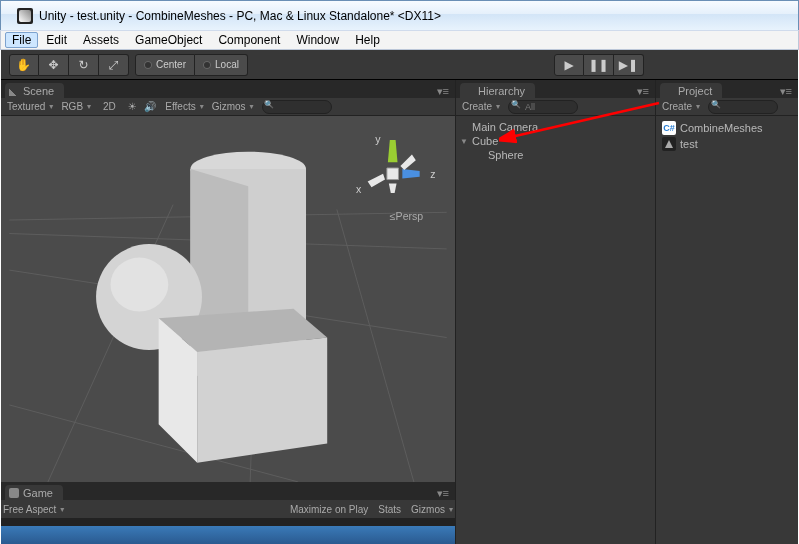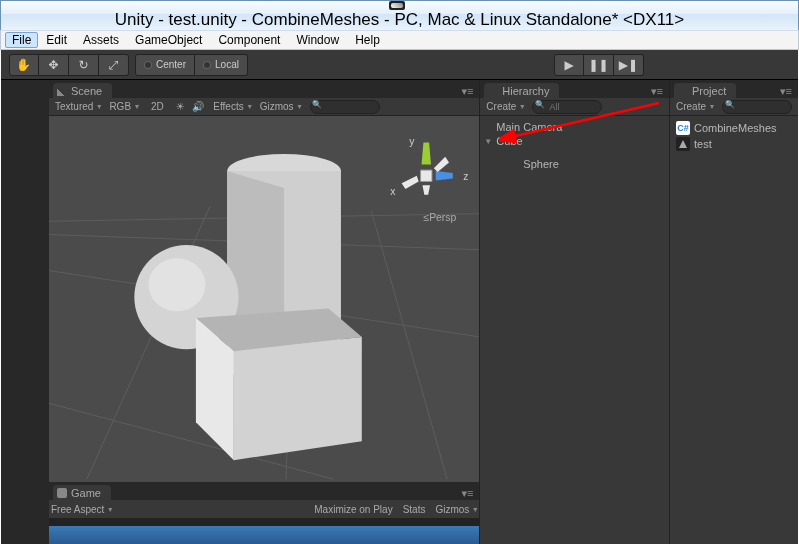--- a/index.html
+++ b/index.html
@@ -1,19 +1,19 @@
 <!DOCTYPE html>
 <html><head>
 <meta charset="utf-8">
 <style>
 * { margin: 0; padding: 0; box-sizing: border-box; font-family: Arial, sans-serif; user-select: none; }
 body { width: 799px; height: 544px; background: #fff; overflow: hidden; }
 
 
-.titlebar { height: 30px; background: linear-gradient(#f7fbff,#e5f0fb 45%,#d3e5f7 46%,#e8f3fd); border: 1px solid #6a8fb5; border-bottom: none; display: flex; align-items: center; padding: 0 16px; font-size: 17px; color: #000; flex-direction: column; }
+.titlebar { height: 30px; background: linear-gradient(#f7fbff,#e5f0fb 45%,#d3e5f7 46%,#e8f3fd); border: 1px solid #6a8fb5; border-bottom: none; display: flex; align-items: center; padding: 0 16px; font-size: 12px; color: #000; }
 .titlebar .logo { width: 16px; height: 16px; background: #222; border-radius: 2px; margin-right: 6px; position: relative; }
 .titlebar .logo::after { content:""; position:absolute; inset:2px; background: linear-gradient(45deg,#fff,#888); border-radius:2px; }
 
 .menubar { height: 20px; background: #f4f4f4; border: 1px solid #bcc7d8; border-top: 1px solid #d0dbec; display: flex; align-items: center; padding: 0 4px; font-size: 12px; }
 .menubar span { padding: 0 8px; cursor: default; }
 .menubar span:first-child { border: 1px solid #7da2ce; background: #cde6ff; border-radius: 2px; padding: 0 6px; }
 
 
 .unity { position: absolute; top: 50px; left: 1px; right: 1px; bottom: 0; background: #282828; }
 
@@ -24,21 +24,21 @@
 .tool-btn.last { border-radius: 0 3px 3px 0; }
 .tool-btn + .tool-btn { border-left: none; }
 .toggle-btn { height: 22px; padding: 0 8px; background: #4b4b4b; border: 1px solid #222; color: #ccc; font-size: 10px; display: flex; align-items: center; gap: 4px; }
 .toggle-btn:first-child { border-radius: 3px 0 0 3px; }
 .toggle-btn:last-child { border-radius: 0 3px 3px 0; border-left: none; text-align: right; }
 .radio-dot { width: 8px; height: 8px; border-radius: 50%; background: #333; box-shadow: inset 0 0 0 1px #666; }
 .toolbar .spacer { flex: 1; }
 
 .panels { position: absolute; top: 30px; left: 0; right: 0; bottom: 0; display: flex; }
 
-.vsplit { display: flex; flex-direction: column; margin-left: 48px; }
+.vsplit { display: flex; flex-direction: column; }
 
 .panel-tab-row { height: 18px; background: #282828; display: flex; align-items: flex-end; padding-left: 4px; }
 .panel-tab { background: #383838; color: #aaa; font-size: 11px; padding: 2px 10px 1px 18px; border-radius: 4px 4px 0 0; position: relative; }
 .panel-tab::before { content:""; position:absolute; left:4px; top:3px; width:10px; height:10px; }
 .tab-scene::before { background: linear-gradient(45deg,#888 0 40%,transparent 40%); }
 .tab-game::before { background: #888; border-radius: 2px; }
 .opt-btn { margin-left: auto; color: #888; font-size: 11px; padding: 0 6px; }
 
 .panel-bar { height: 18px; background: #383838; border-bottom: 1px solid #222; display: flex; align-items: center; padding: 0 6px; gap: 8px; color: #aaa; font-size: 10px; }
 .dd { display: flex; align-items: center; gap: 2px; }
@@ -53,21 +53,21 @@
 
 .game-stub { height: 44px; }
 .game-bar { height: 18px; background: #383838; display: flex; align-items: center; color: #aaa; font-size: 10px; padding: 0 2px; }
 .game-bar .r { margin-left: auto; display: flex; gap: 10px; }
 .game-body { height: 8px; background: #222; }
 .game-hl { height: 18px; background: linear-gradient(#3a7ab8,#2a5a90); }
 
 .panel { background: #383838; border-left: 1px solid #222; display: flex; flex-direction: column; }
 .hierarchy-list, .project-list { flex: 1; background: #383838; color: #b8b8b8; font-size: 11px; padding: 4px 0; }
 .tree-item { padding: 1px 4px 1px 16px; display: flex; align-items: center; gap: 3px; position: relative; }
-.tree-item.c1 { padding-left: 43px; margin-top: 9px; }
+.tree-item.c1 { padding-left: 32px; }
 .tree-item .tri { position: absolute; left: 4px; font-size: 8px; color: #888; }
 .proj-item { padding: 1px 6px; display: flex; align-items: center; gap: 4px; }
 .proj-icon { width: 14px; height: 14px; display: inline-flex; align-items: center; justify-content: center; font-size: 9px; }
 .cs-icon { background: #fff; color: #2a7fd4; border-radius: 2px; font-weight: bold; }
 .unity-icon { background: #222; border-radius: 2px; position: relative; }
 .unity-icon::after { content:""; position:absolute; inset:3px; background:#aaa; clip-path: polygon(50% 0,100% 100%,0 100%); }
 
 .arrow-annotation { position: absolute; pointer-events: none; }
 </style>
 </head>

